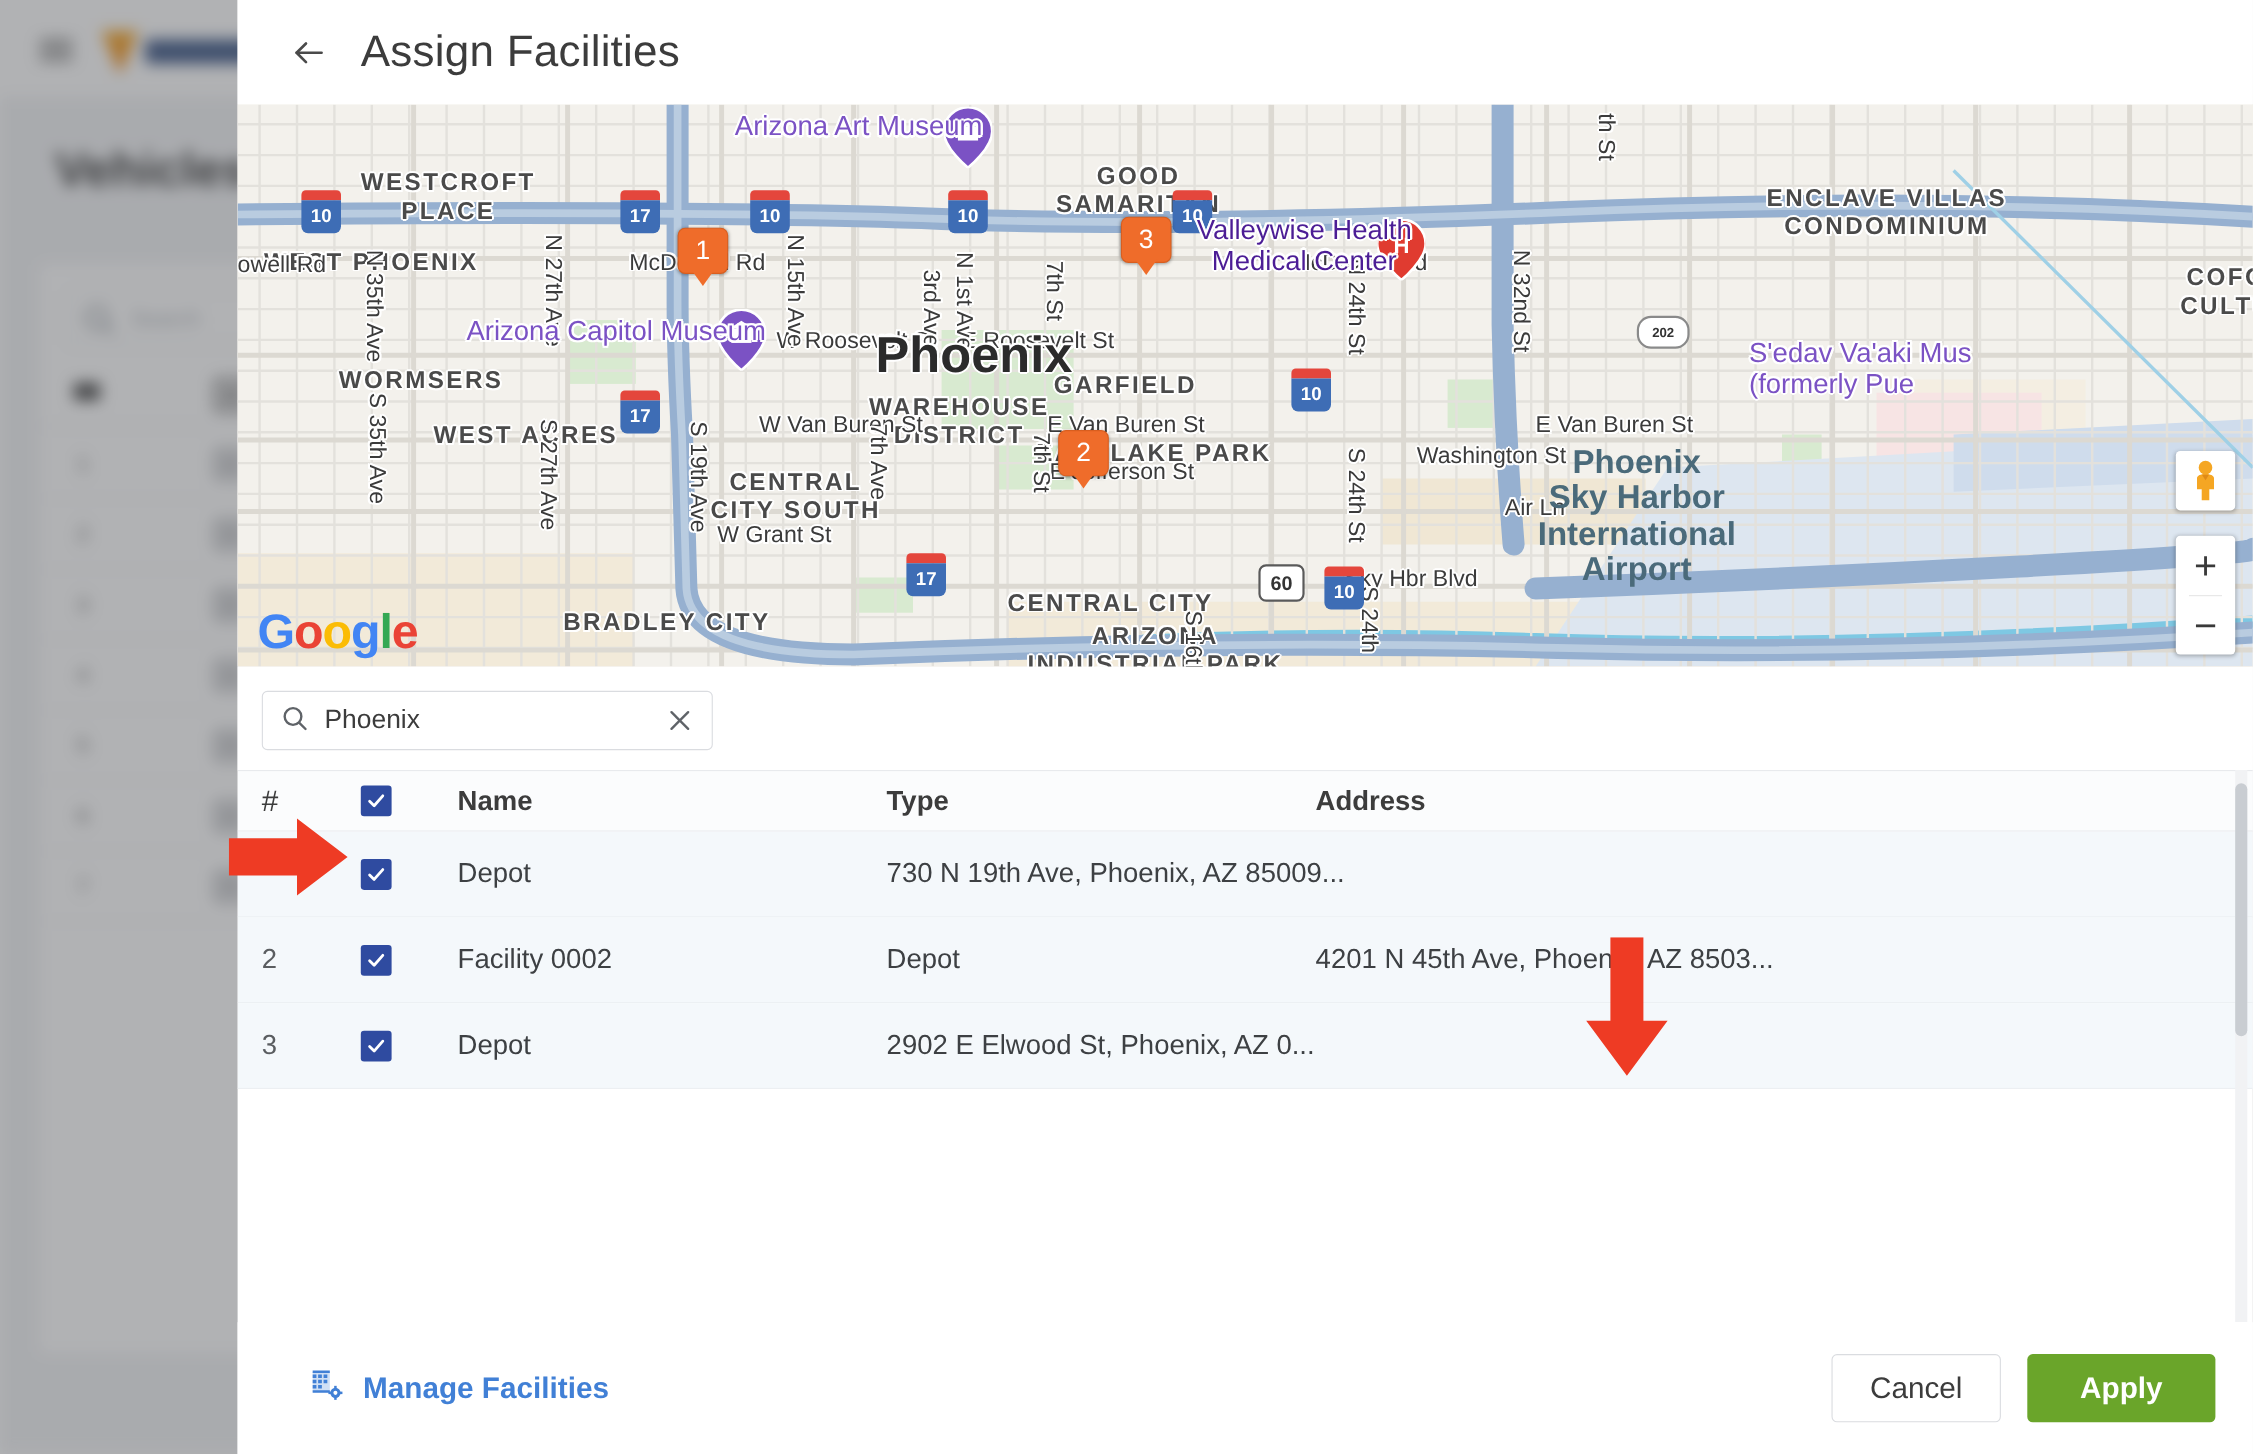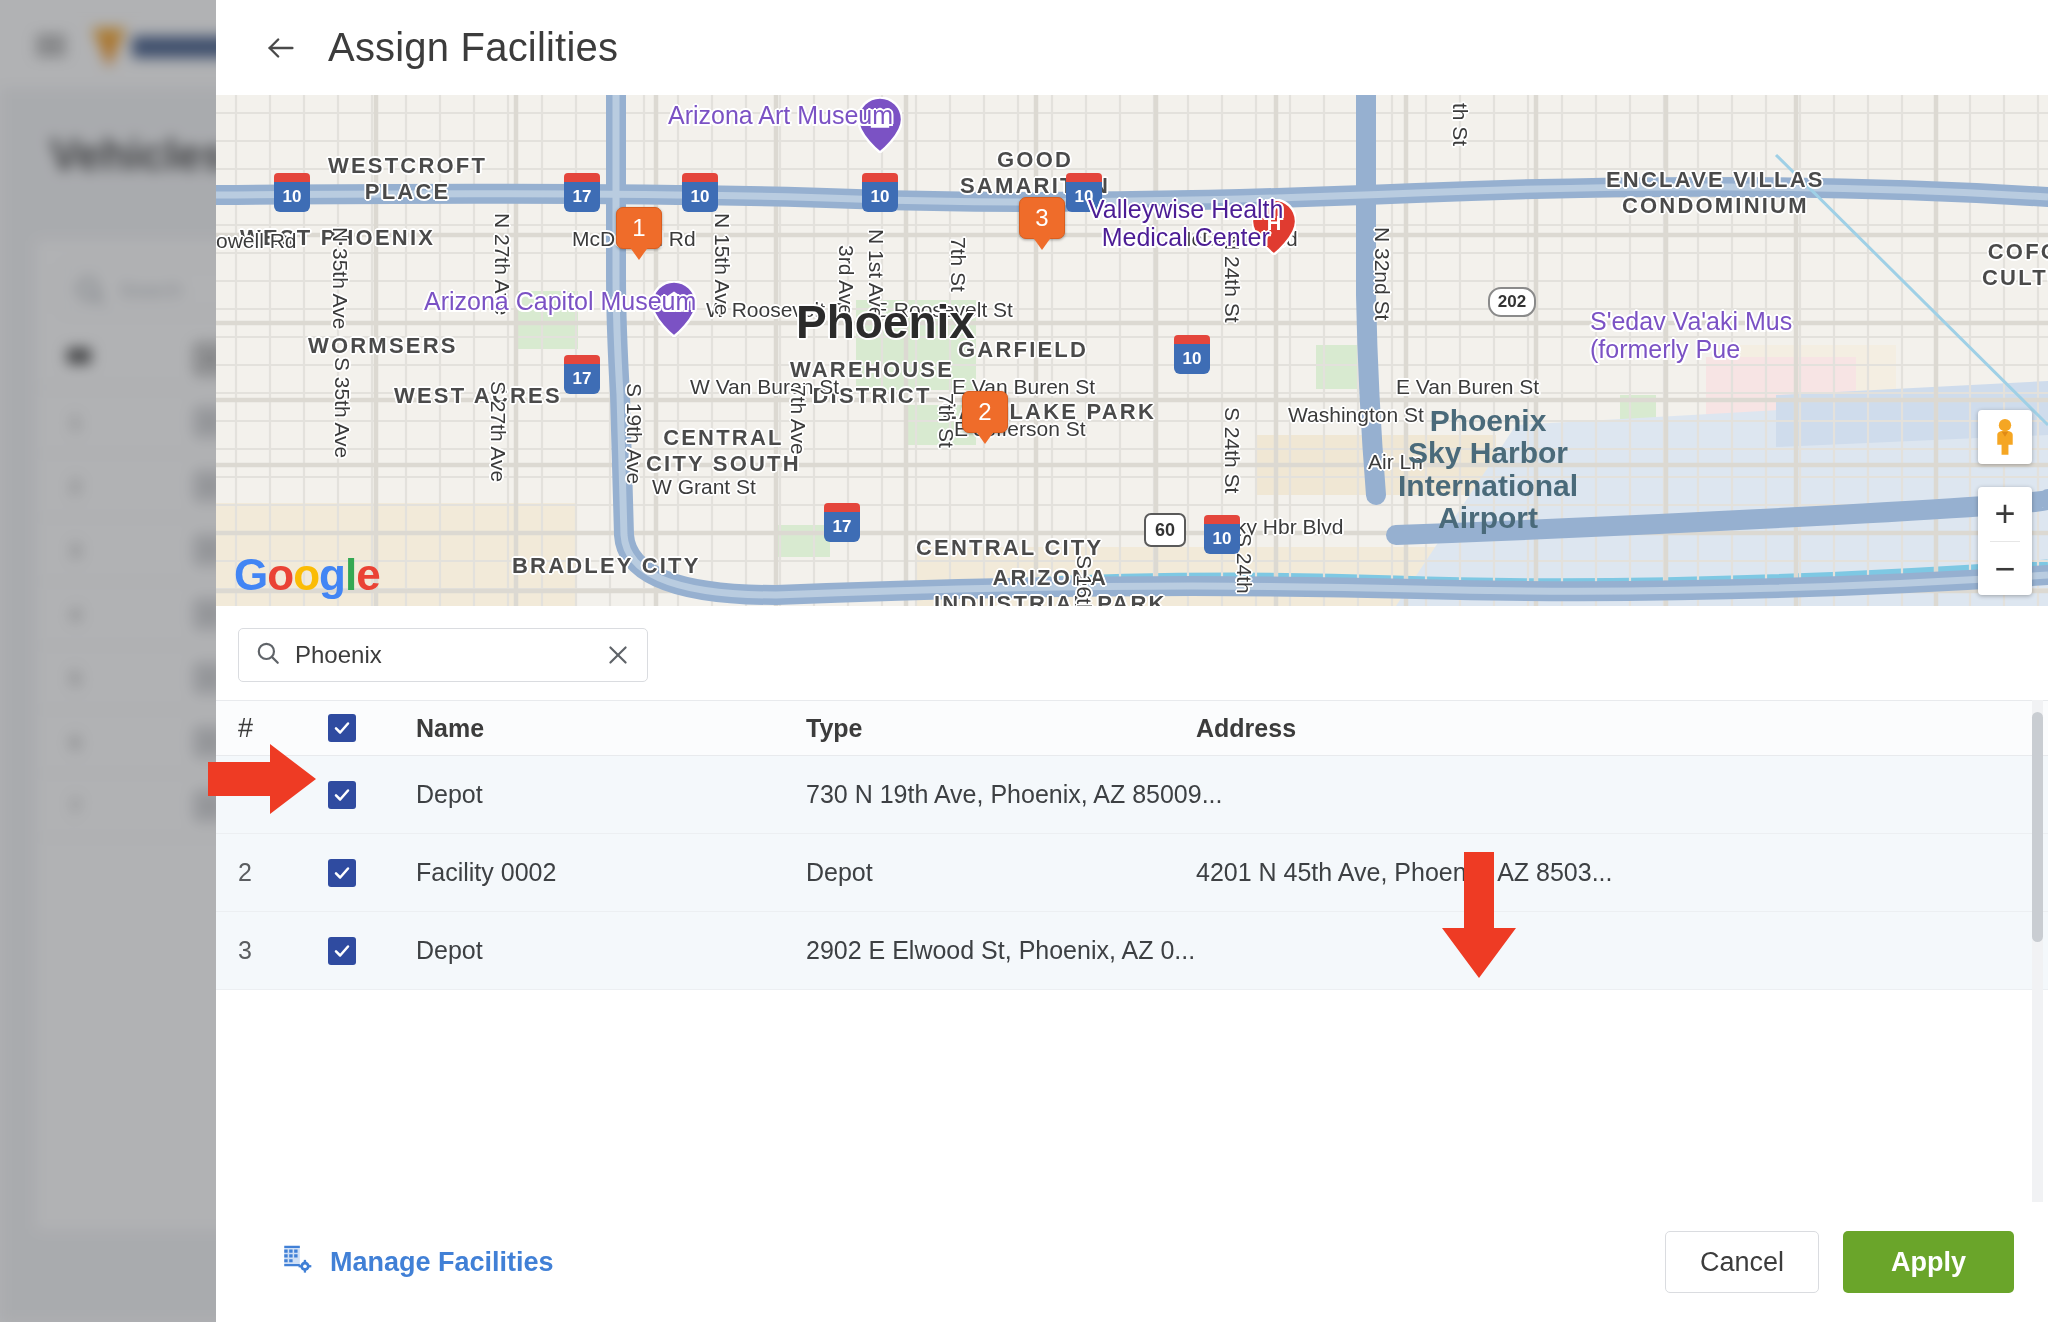--- a/index.html
+++ b/index.html
@@ -169,21 +169,21 @@
   .shield-us {
     position:absolute; width:42px; height:34px; background:#fff;
     border:2px solid #5a5a5a; border-radius:7px; z-index:22;
     display:flex; align-items:center; justify-content:center;
     font-size:18px; font-weight:700; color:#333;text-align:center;
   }
   .shield-az {
     position:absolute; width:48px; height:30px; background:#fff;
     border:2px solid #8a8a8a; border-radius:13px; z-index:22;
     display:flex; align-items:center; justify-content:center;
-    font-size:17px; font-weight:600; color:#333;
+    font-size:12px; font-weight:600; color:#333;
   }
 
   
   #google-logo {
     position:absolute; left:18px; bottom:6px; z-index:40;
     font-size:44px; font-weight:600; letter-spacing:-1px;
     font-family:"Liberation Sans", sans-serif;
   }
   #google-logo .b{color:#4285f4}#google-logo .r{color:#ea4335}
   #google-logo .y{color:#fbbc05}#google-logo .g{color:#34a853}

